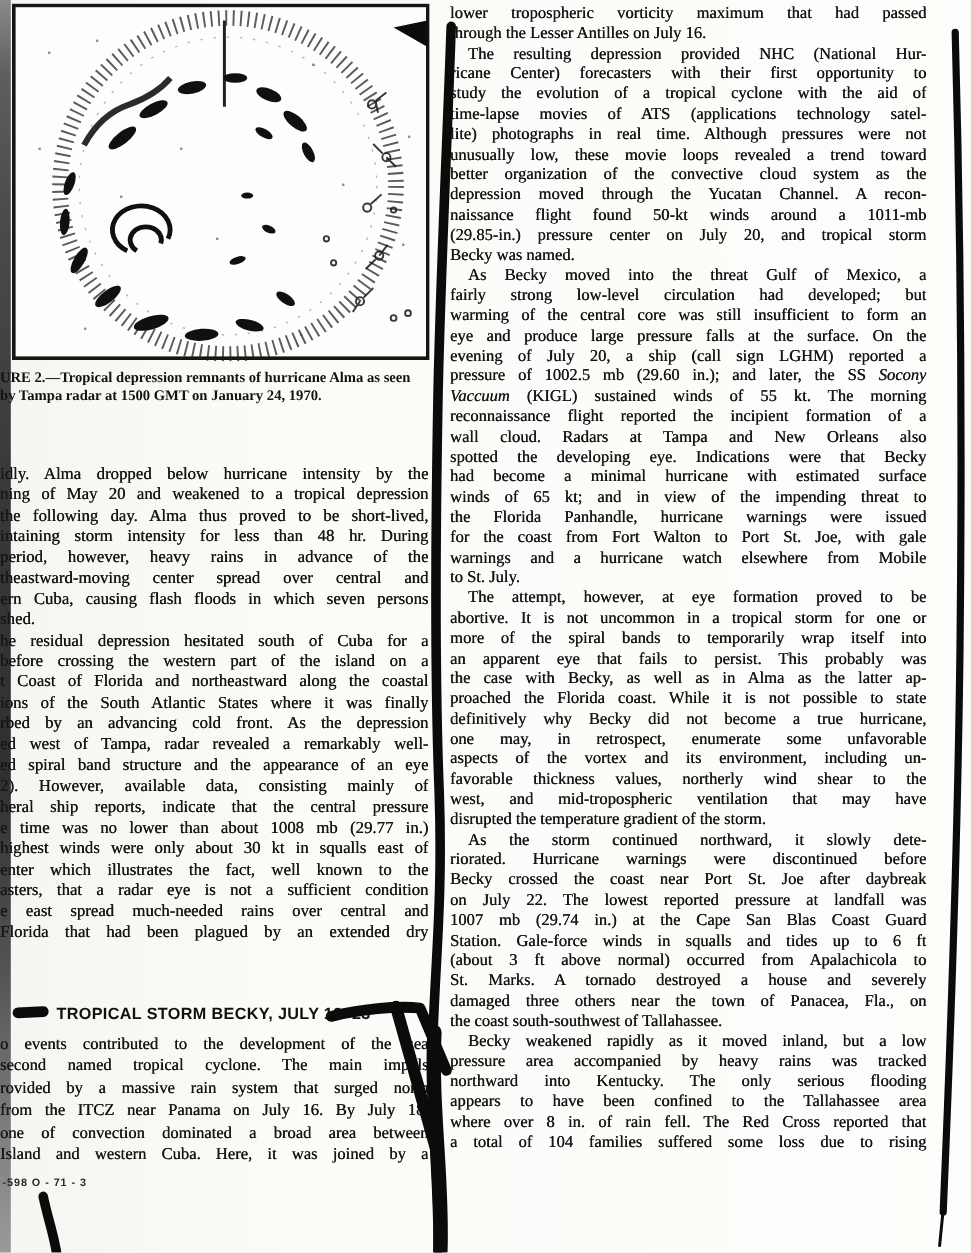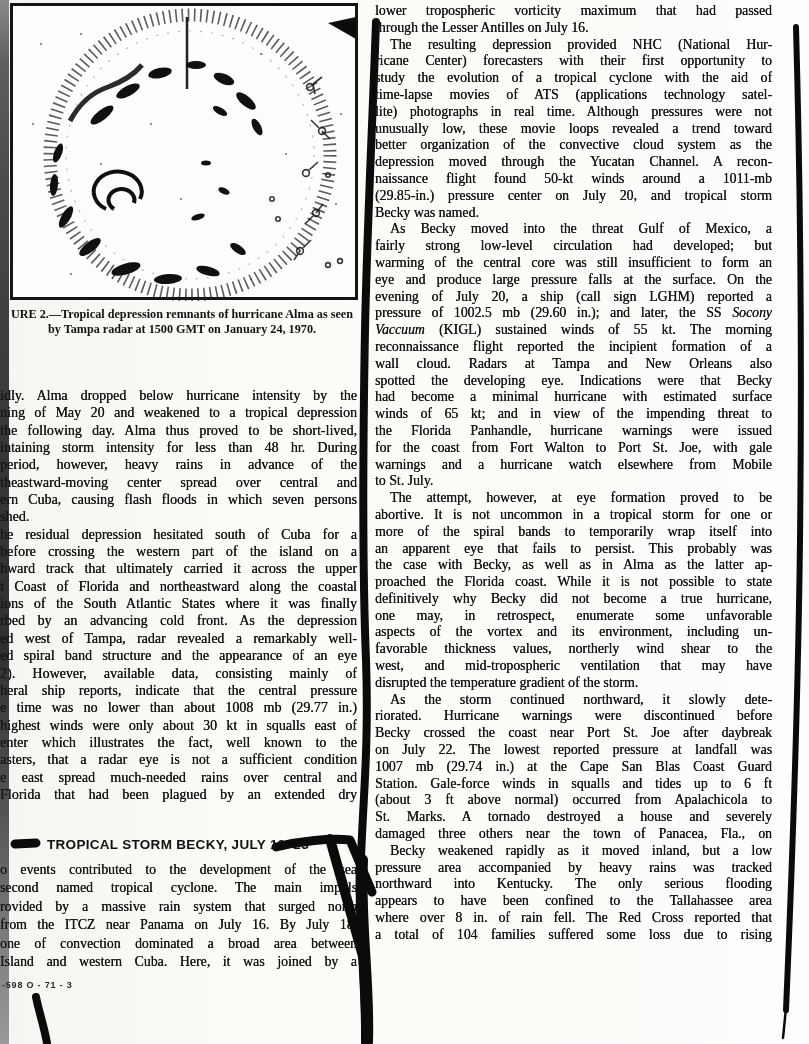--- a/index.html
+++ b/index.html
@@ -6,21 +6,21 @@
   .page{position:relative;width:809px;height:1044px;background:linear-gradient(90deg,#f5f5f1 0%,#fbfbf8 30%,#fdfdfb 100%);
         overflow:hidden;font-family:"Liberation Serif",serif;color:#161616;}
   .page *{box-sizing:border-box;}
   
   .edge{position:absolute;left:0;top:0;width:9px;height:100%;
         background:linear-gradient(180deg,#8a8a8a 0%,#5e5e5e 6%,#4a4a4a 18%,#383838 40%,#303030 62%,#555 78%,#7d7d7d 90%,#9a9a9a 100%);
         filter:blur(.4px);}
   
   .fig{position:absolute;left:10px;top:3px;width:348px;height:298px;margin:0;}
   .fig svg{display:block;width:100%;height:100%;}
-  .caption{position:absolute;left:0;top:307px;width:364px;text-align:center;
+  .caption{position:absolute;left:0;top:307px;width:364px;text-align:left;
            font-size:12.2px;line-height:15px;font-weight:bold;color:#121212;}
   
   .col{position:absolute;text-shadow:0.25px 0 0 currentColor;}
   .col .para{margin:0;}
   .line{overflow:hidden;white-space:normal;}
   .jl{text-align:justify;text-align-last:justify;-moz-text-align-last:justify;}
   .ind{text-indent:15px;}
   .lcol{left:0;top:387px;width:357px;font-size:14px;}
   .lcol .line{height:17.35px;line-height:17.35px;}
   .lcol2{left:0;top:861px;width:357px;font-size:13.8px;}
@@ -120,21 +120,20 @@
         <div class="line jl">the following day. Alma thus proved to be short-lived,</div>
         <div class="line jl">intaining storm intensity for less than 48 hr. During</div>
         <div class="line jl">period, however, heavy rains in advance of the</div>
         <div class="line jl">theastward-moving center spread over central and</div>
         <div class="line jl">ern Cuba, causing flash floods in which seven persons</div>
         <div class="line">shed.</div>
       </div>
       <div class="para">
         <div class="line jl">he residual depression hesitated south of Cuba for a</div>
         <div class="line jl">before crossing the western part of the island on a</div>
-        <div class="line jl">hward track that ultimately carried it across the upper</div>
         <div class="line jl">t Coast of Florida and northeastward along the coastal</div>
         <div class="line jl">ions of the South Atlantic States where it was finally</div>
         <div class="line jl">rbed by an advancing cold front. As the depression</div>
         <div class="line jl">ed west of Tampa, radar revealed a remarkably well-</div>
         <div class="line jl">ed spiral band structure and the appearance of an eye</div>
         <div class="line jl">2). However, available data, consisting mainly of</div>
         <div class="line jl">heral ship reports, indicate that the central pressure</div>
         <div class="line jl">e time was no lower than about 1008 mb (29.77 in.)</div>
         <div class="line jl">highest winds were only about 30 kt in squalls east of</div>
         <div class="line jl">enter which illustrates the fact, well known to the</div>
@@ -212,20 +211,21 @@
       <div class="para">
         <div class="line jl ind">As the storm continued northward, it slowly dete-</div>
         <div class="line jl">riorated. Hurricane warnings were discontinued before</div>
         <div class="line jl">Becky crossed the coast near Port St. Joe after daybreak</div>
         <div class="line jl">on July 22. The lowest reported pressure at landfall was</div>
         <div class="line jl">1007 mb (29.74 in.) at the Cape San Blas Coast Guard</div>
         <div class="line jl">Station. Gale-force winds in squalls and tides up to 6 ft</div>
         <div class="line jl">(about 3 ft above normal) occurred from Apalachicola to</div>
         <div class="line jl">St. Marks. A tornado destroyed a house and severely</div>
         <div class="line jl">damaged three others near the town of Panacea, Fla., on</div>
+        <div class="line">the coast south-southwest of Tallahassee.</div>
       </div>
       <div class="para">
         <div class="line jl ind">Becky weakened rapidly as it moved inland, but a low</div>
         <div class="line jl">pressure area accompanied by heavy rains was tracked</div>
         <div class="line jl">northward into Kentucky. The only serious flooding</div>
         <div class="line jl">appears to have been confined to the Tallahassee area</div>
         <div class="line jl">where over 8 in. of rain fell. The Red Cross reported that</div>
         <div class="line jl">a total of 104 families suffered some loss due to rising</div>
       </div>
     </div>

